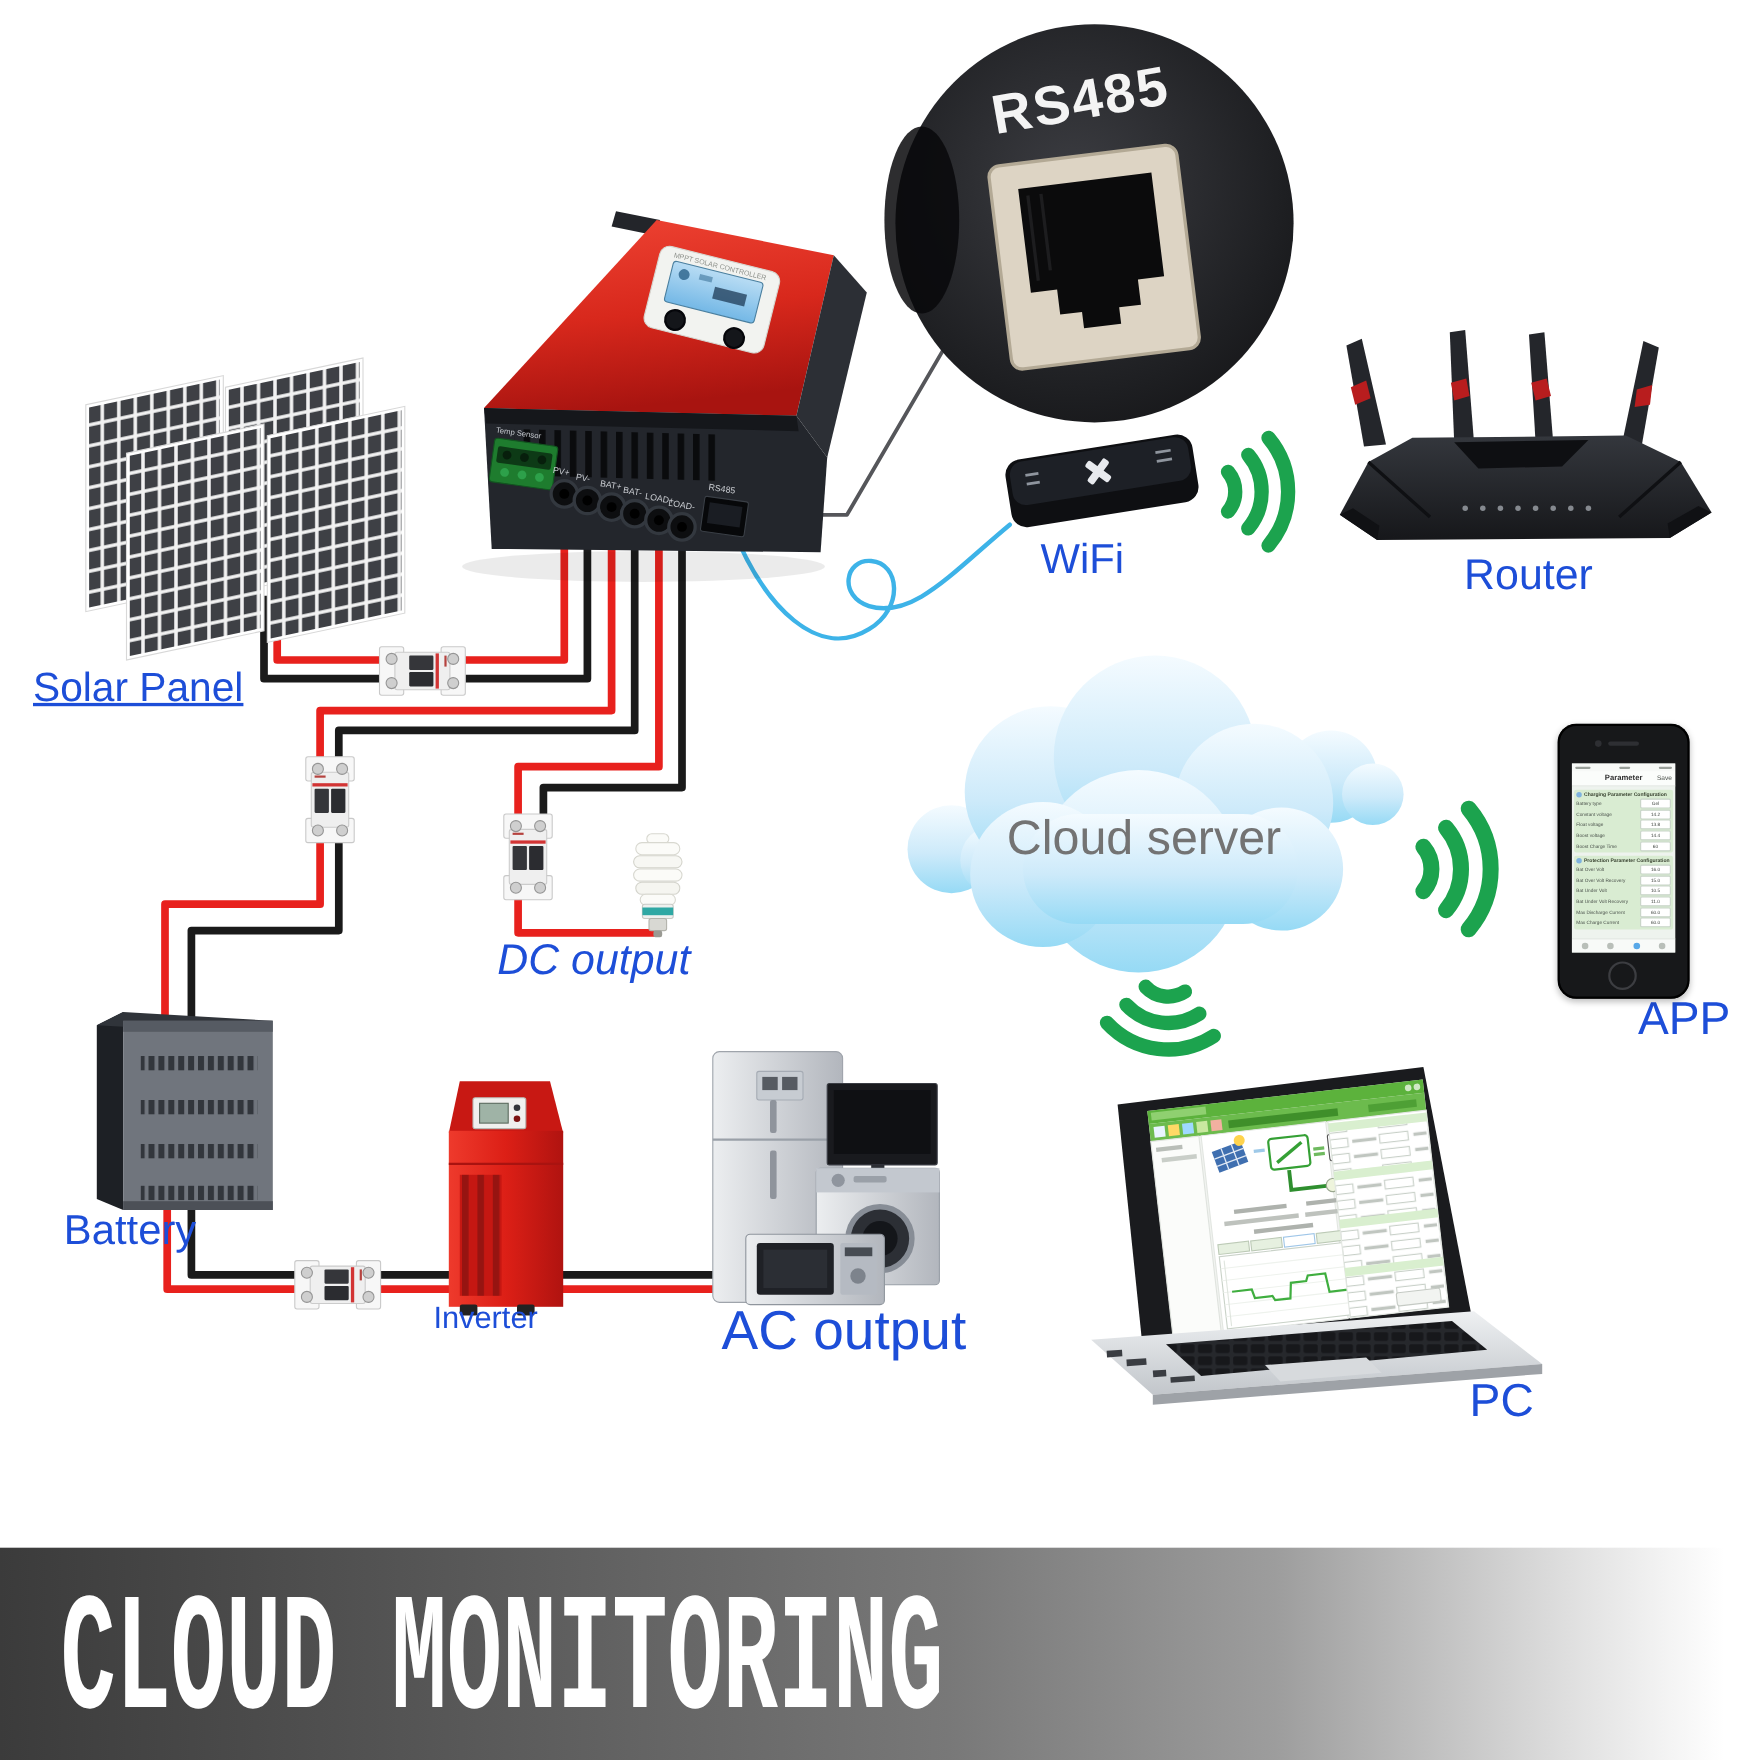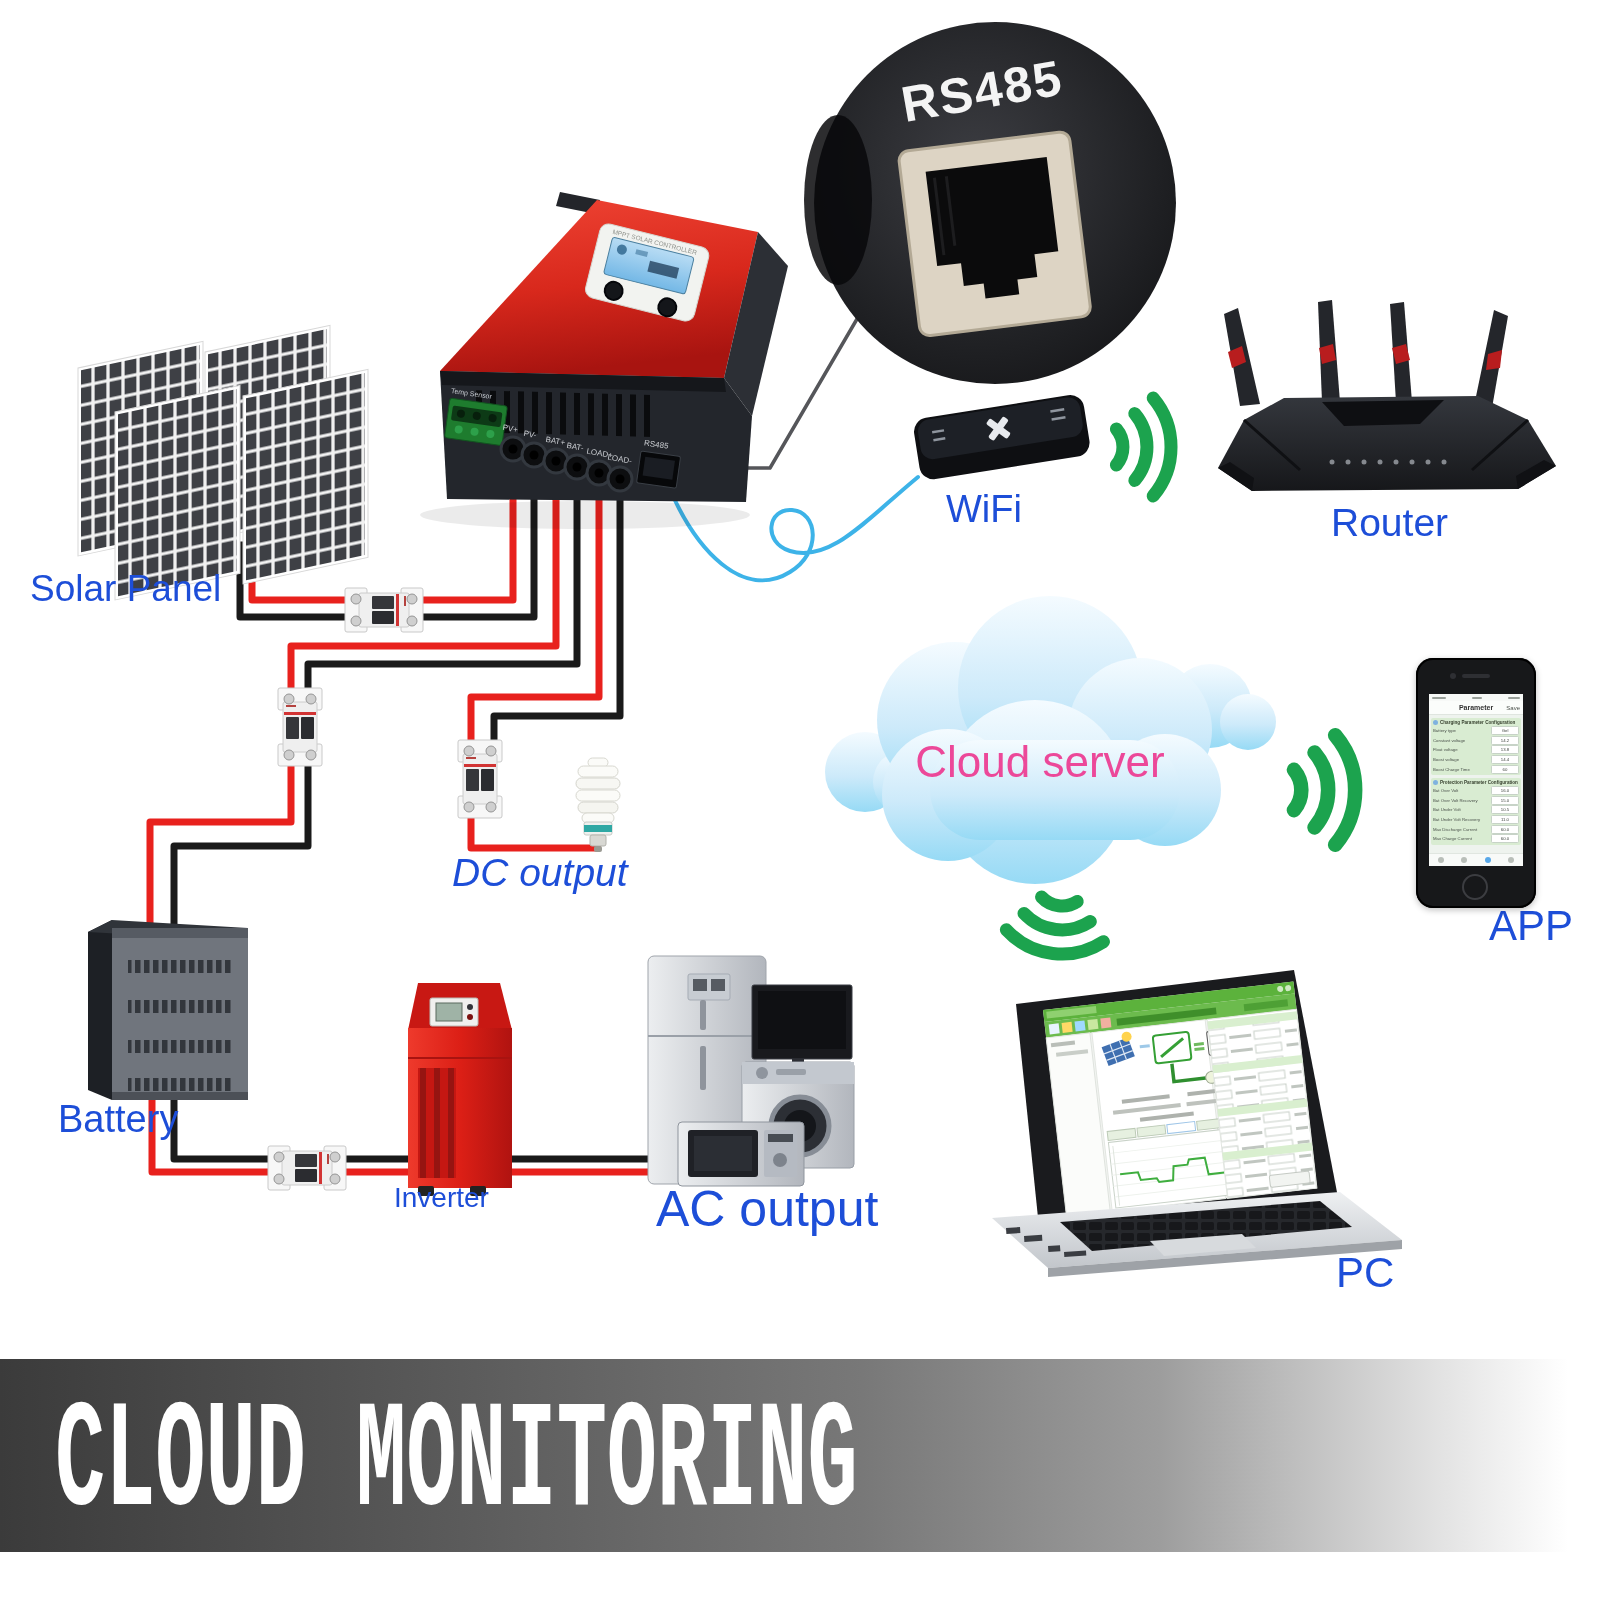--- a/index.html
+++ b/index.html
@@ -26,21 +26,21 @@
   .pcard .hd .tx{font-size:4.6px;font-weight:bold;color:#37412f;}
   .prow{display:flex;align-items:center;justify-content:space-between;height:9.6px;}
   .prow .l{font-size:4.3px;color:#49504a;}
   .prow .v{width:26px;height:7px;background:#fff;border:0.5px solid #c7d3c7;border-radius:1.5px;
            font-size:4.3px;color:#3c423c;display:flex;align-items:center;justify-content:center;}
   .ptabs{position:absolute;left:0;right:0;bottom:0;height:12px;background:#f8faf8;border-top:1px solid #e0e6e0;
          display:flex;align-items:center;justify-content:space-around;}
   .ptabs i{display:block;width:6px;height:6px;border-radius:50%;background:#b9bfb9;}
   .ptabs i.on{background:#58a8e8;}
   
-  .banner{position:absolute;left:0;top:1359px;width:1568px;height:193px;
+  .banner{position:absolute;left:0;top:1407px;width:1568px;height:193px;
           background:linear-gradient(to right,#3b3b3b 0%,#565656 25%,#787878 55%,#9d9d9d 74%,#e3e3e3 92%,#ffffff 100%);}
   .banner .txt{position:absolute;left:55px;top:18px;font-family:"Liberation Mono",monospace;font-weight:bold;
                font-size:152px;color:#ffffff;transform:scaleX(0.55);transform-origin:left top;letter-spacing:0;}
 </style>
 </head>
 <body>
 
 <div id="canvas">
 
 <svg id="art" viewBox="0 0 1600 1600">
@@ -450,24 +450,24 @@
     <polygon points="1048,1268 1402,1240 1402,1249 1048,1277" fill="#9ea2a7"></polygon>
     <g fill="#3a3d42">
       <rect x="1006" y="1228" width="14" height="6" transform="rotate(-4 1006 1228)"></rect>
       <rect x="1024" y="1236" width="18" height="6" transform="rotate(-4 1024 1236)"></rect>
       <rect x="1048" y="1246" width="12" height="6" transform="rotate(-4 1048 1246)"></rect>
       <rect x="1064" y="1252" width="22" height="5" transform="rotate(-4 1064 1252)"></rect>
     </g>
   </g>
 </svg>
 
-<div class="lbl" style="left:30px;top:570px;font-size:37px;">Solar Panel</div>
+<div class="lbl" style="left:30px;top:606px;font-size:37px;text-decoration:underline;">Solar Panel</div>
 <div class="lbl" style="left:946px;top:490px;font-size:38px;">WiFi</div>
 <div class="lbl" style="left:1331px;top:503px;font-size:39px;">Router</div>
-<div class="lbl" style="left:900px;top:740px;width:280px;text-align:center;font-size:44px;color:#ec4899;">Cloud server</div>
+<div class="lbl" style="left:900px;top:740px;width:280px;text-align:center;font-size:44px;color:#737373;">Cloud server</div>
 <div class="lbl" style="left:1445px;top:905px;font-size:42px;margin-left:44px;">APP</div>
 <div class="lbl" style="left:1336px;top:1252px;font-size:42px;text-align:center;">PC</div>
 <div class="lbl" style="left:452px;top:853px;font-size:39px;font-style:italic;">DC output</div>
 <div class="lbl" style="left:26px;top:1100px;font-size:38px;margin-left:32px;">Battery</div>
 <div class="lbl" style="left:394px;top:1184px;font-size:28px;">Inverter</div>
 <div class="lbl" style="left:656px;top:1184px;font-size:50px;">AC output</div>
 
 <div class="phone">
   <span class="ear"></span>
   <span class="cam"></span>

